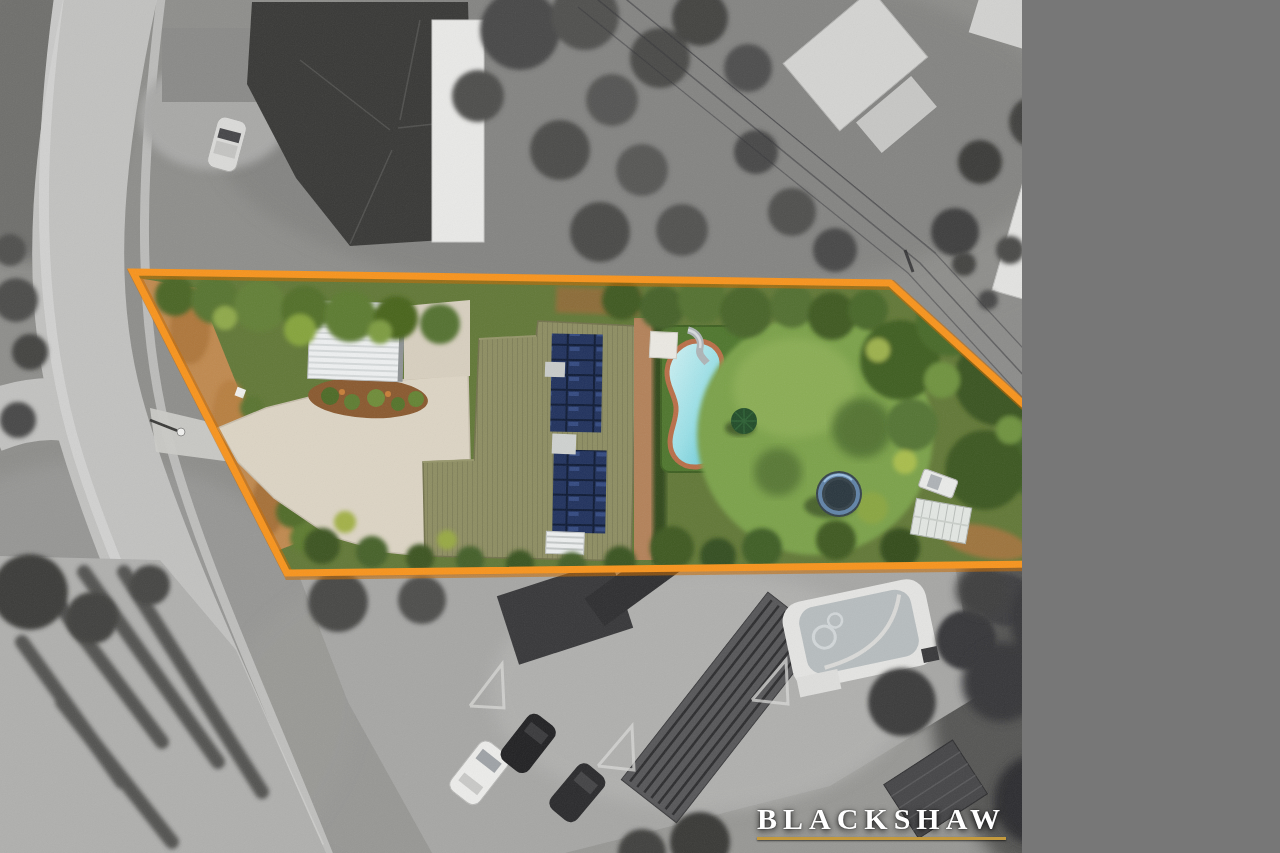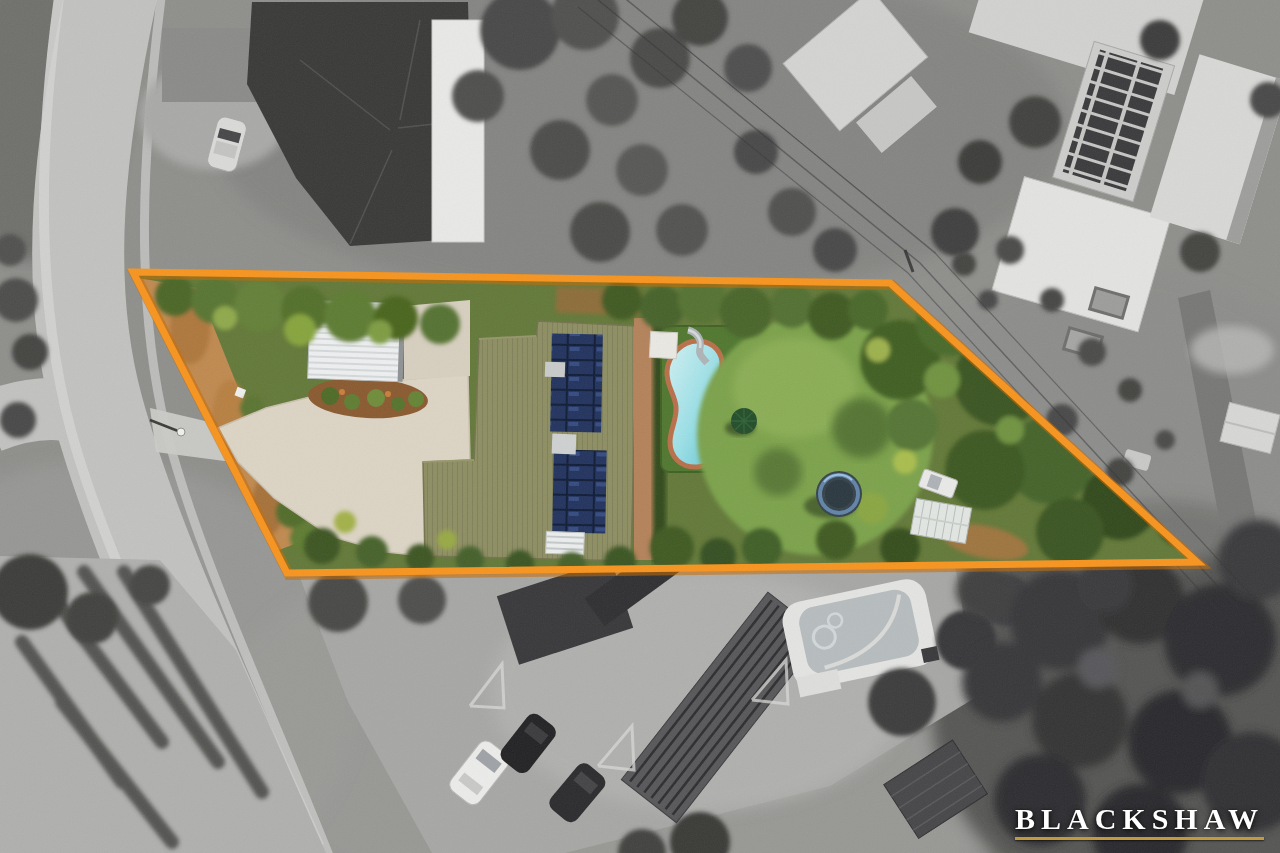--- a/index.html
+++ b/index.html
@@ -1,16 +1,16 @@
 <!DOCTYPE html>
 <html><head>
 <meta charset="utf-8">
 <style>
   html,body{margin:0;padding:0;background:#777;}
-  .stage{position:relative;width:1280px;height:853px;overflow:hidden;background:#0f172a;}
+  .stage{position:relative;width:1022px;height:853px;overflow:hidden;background:#0f172a;}
   .stage svg{position:absolute;inset:0;display:block;}
   .logo{position:absolute;right:16px;bottom:13px;text-align:center;pointer-events:none;}
   .logo-text{
     font-family:"Liberation Serif","DejaVu Serif",serif;
     font-weight:700;font-size:30px;letter-spacing:6px;color:#ffffff;
     text-shadow:0 2px 6px rgba(0,0,0,.85),0 0 2px rgba(0,0,0,.6);
     white-space:nowrap;display:block;line-height:1.1;
   }
   .logo-rule{height:3px;background:#c49a3e;margin-top:2px;box-shadow:0 1px 2px rgba(0,0,0,.6);}
 </style>

